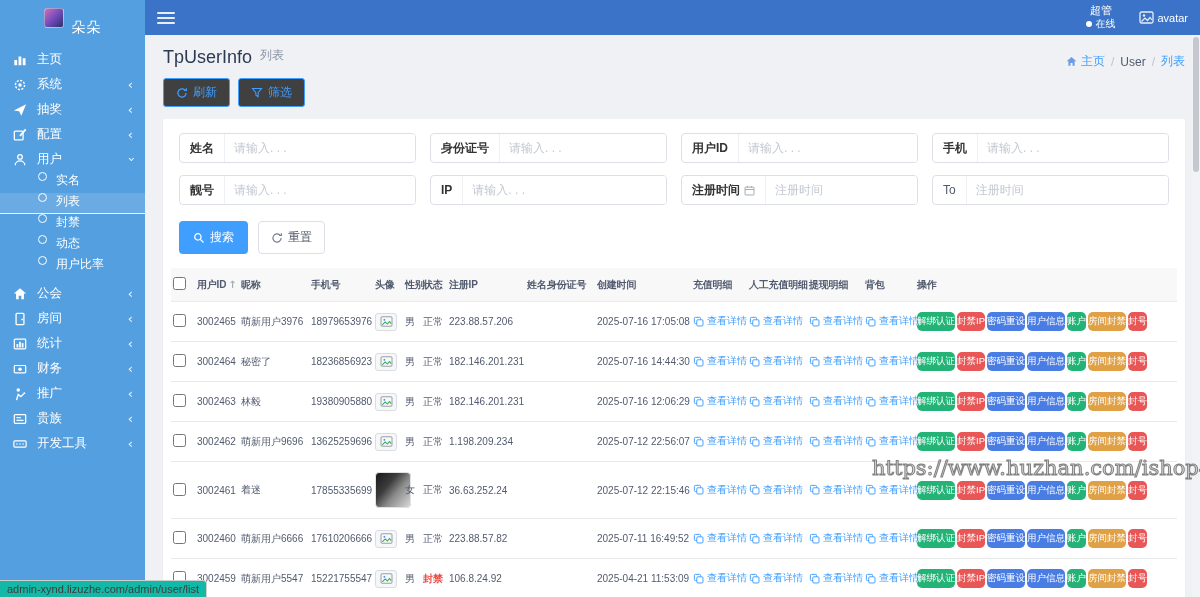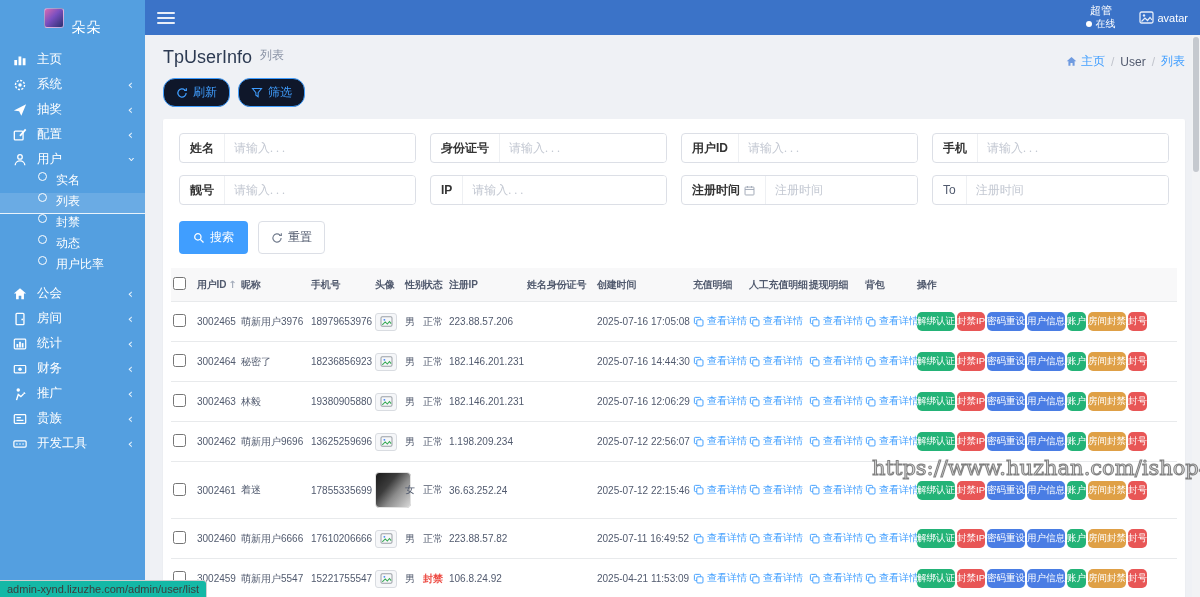--- a/index.html
+++ b/index.html
@@ -62,22 +62,22 @@
   .main { position:absolute; left:145px; top:35px; right:0; bottom:0; padding:12px 15px 0 18px; }
   .page-head { display:flex; justify-content:space-between; align-items:flex-start; }
   .page-title { font-size:18px; color:#2c3a52; font-weight:400; display:flex; align-items:flex-start; gap:8px; }
   .page-sub { font-size:12px; color:#8a93a5; }
   .breadcrumb { font-size:12px; display:flex; align-items:center; gap:6px; margin-top:6px; }
   .breadcrumb .bc-link { color:#409eff; cursor:pointer; display:flex; align-items:center; gap:4px; }
   .breadcrumb .bc-mid { color:#515a6e; }
   .breadcrumb .sep { color:#c0c4cc; }
   .toolbar { margin-top:10px; display:flex; gap:8px; }
   .btn-outline {
-    border:1px solid #409eff; color:#409eff; background:#0f172a;
-    font-size:12px; border-radius:12px; padding:5px 12px; cursor:pointer;
+    border:1px solid #409eff; color:#409eff; background:#404040;
+    font-size:12px; border-radius:3px; padding:5px 12px; cursor:pointer;
     display:flex; align-items:center; gap:5px;
   }
   
   .card {
     margin-top:12px; background:#fff; border-radius:2px;
     box-shadow:0 1px 2px rgba(0,0,0,.06); padding:14px 8px 8px 8px;
     min-height:470px;
   }
   .frow { display:flex; gap:14px; margin:0 8px 12px 8px; }
   .fgroup {
@@ -85,21 +85,21 @@
     border-radius:4px; height:30px; background:#fff; overflow:hidden;
   }
   .fgroup .lbl {
     display:flex; align-items:center; gap:4px; padding:0 10px;
     font-size:12px; font-weight:bold; color:#333; white-space:nowrap;
     border-right:1px solid #eef0f3;
   }
   .fgroup .lbl.plain { font-weight:normal; color:#515a6e; }
   .fgroup input {
     border:0; outline:0; flex:1; min-width:0; padding:0 9px; font-size:12px; color:#515a6e;
-    font-family:Liberation Serif, serif;
+    font-family:Liberation Sans, sans-serif;
   }
   .fgroup input::placeholder { color:#c3c8d2; }
   .btn-bar { display:flex; gap:10px; margin:16px 8px 4px 8px; }
   .btn-primary {
     background:#409eff; color:#fff; border:0; border-radius:4px;
     font-size:12px; padding:7px 14px; cursor:pointer; display:flex; align-items:center; gap:5px;
   }
   .btn-default {
     background:#fff; color:#515a6e; border:1px solid #dcdfe6; border-radius:4px;
     font-size:12px; padding:7px 12px; cursor:pointer; display:flex; align-items:center; gap:5px;

